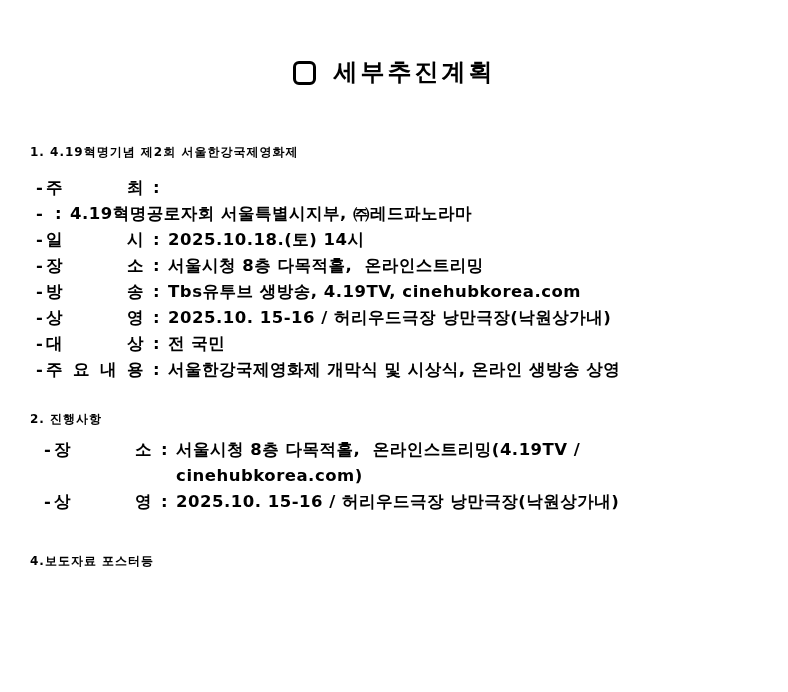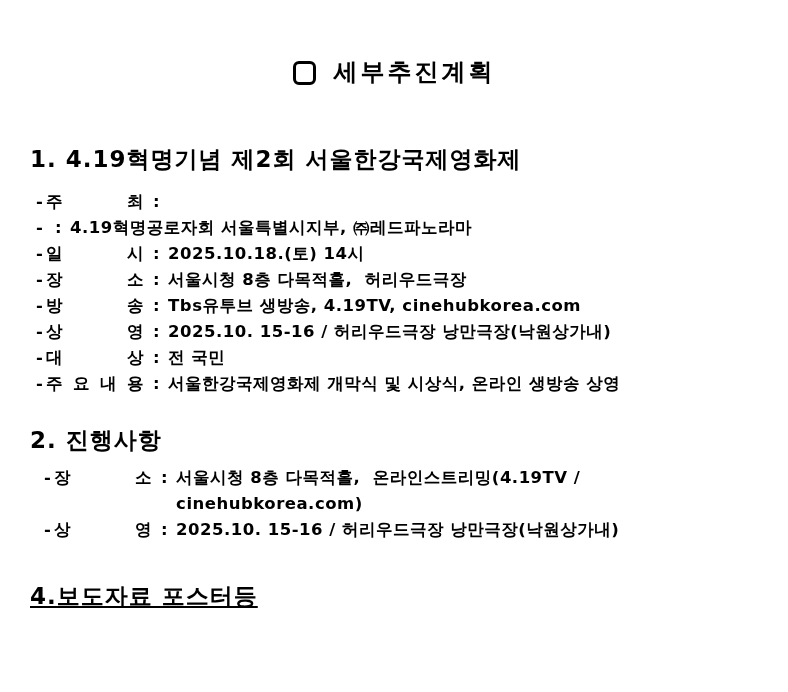--- a/index.html
+++ b/index.html
@@ -34,28 +34,28 @@
     margin-top: 2px;
   }
   .title-text {
     font-size: 24px;
     letter-spacing: 3px;
     white-space: pre;
   }
   
   .doc { padding-left: 30px; padding-right: 20px; }
   .sec-heading {
-    font-size: 23px;
+    font-size: 12px;
     letter-spacing: 1px;
     white-space: pre;
   }
   .sec1-heading { margin-top: 56px; }
   .sec2-heading { margin-top: 28px; }
   .sec3-heading { margin-top: 34px; }
-  .sec4-heading { margin-top: 38px; text-decoration: underline; }
+  .sec4-heading { margin-top: 38px; }
   
   .item-list { margin-top: 14px; }
   .item-list.indent2 { margin-top: 9px; padding-left: 8px; }
   .item {
     display: flex;
     align-items: baseline;
     font-size: 16.5px;
     line-height: 26px;
     letter-spacing: 0.5px;
     white-space: pre;
@@ -109,21 +109,21 @@
       <div class="item">
         <span class="dash">-</span>
         <span class="label">일 시</span>
         <span class="colon">:</span>
         <span class="value">2025.10.18.(토) 14시</span>
       </div>
       <div class="item">
         <span class="dash">-</span>
         <span class="label">장 소</span>
         <span class="colon">:</span>
-        <span class="value">서울시청 8층 다목적홀,  허리우드극장</span>
+        <span class="value">서울시청 8층 다목적홀,  온라인스트리밍</span>
       </div>
       <div class="item">
         <span class="dash">-</span>
         <span class="label">방 송</span>
         <span class="colon">:</span>
         <span class="value">Tbs유투브 생방송, 4.19TV, cinehubkorea.com</span>
       </div>
       <div class="item">
         <span class="dash">-</span>
         <span class="label">상 영</span>

